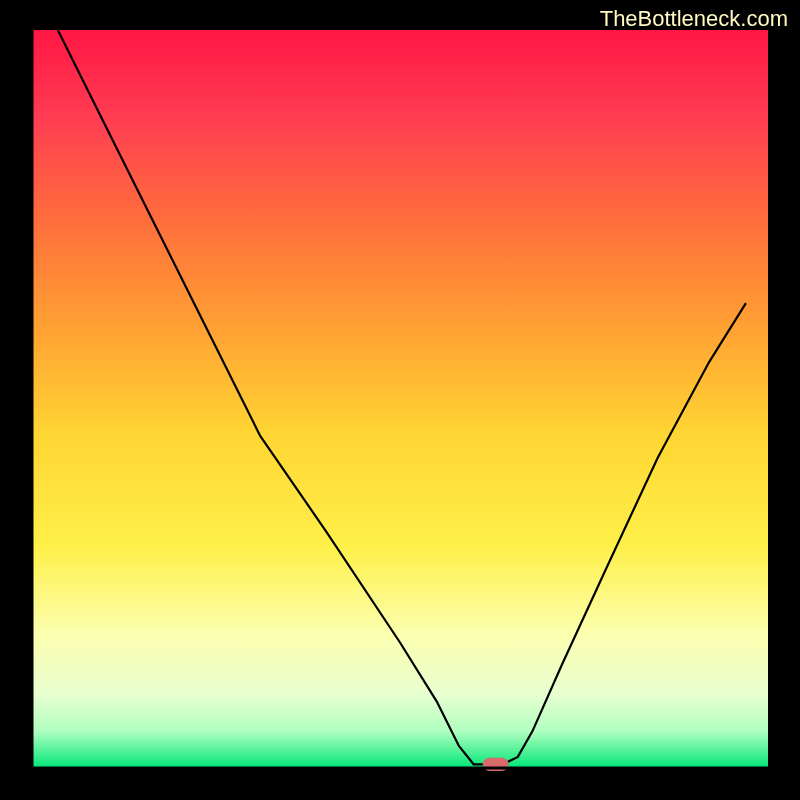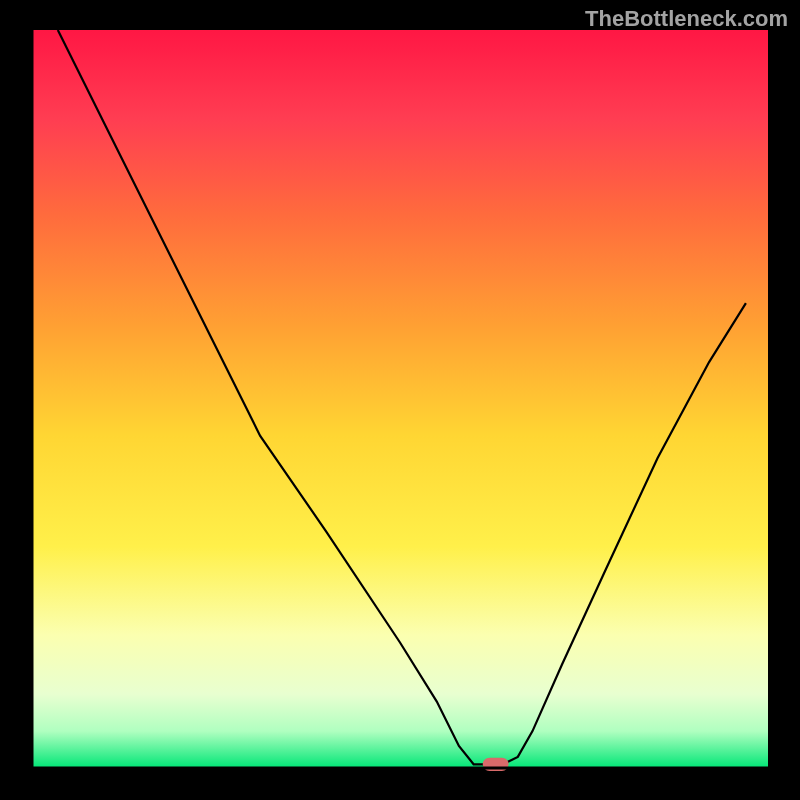--- a/index.html
+++ b/index.html
@@ -13,23 +13,23 @@
   }
   .container {
     position: relative;
     width: 800px;
     height: 800px;
   }
   .watermark {
     position: absolute;
     top: 6px;
     right: 12px;
-    color: #a3a3a3;
+    color: #fef9c3;
     font-size: 22px;
-    font-weight: bold;
+    font-weight: normal;
     z-index: 10;
   }
   svg {
     display: block;
   }
 </style>
 </head>
 <body>
 
 <div class="container">

